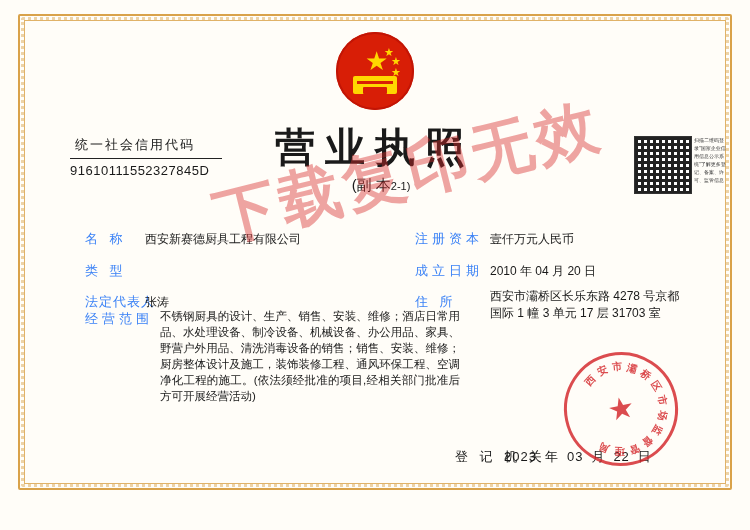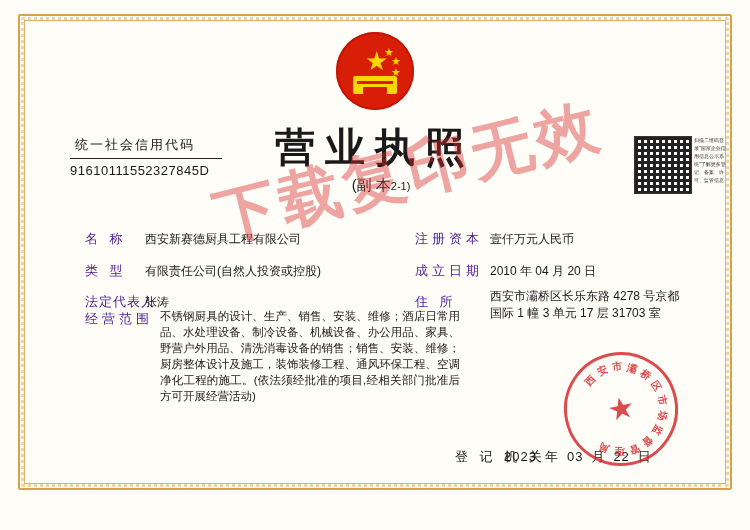--- a/index.html
+++ b/index.html
@@ -94,21 +94,21 @@
     background-color:#fff;
     border:1px solid #333;
   }
   .qr-note{
     position:absolute;right:22px;top:136px;width:34px;
     font-size:5px;line-height:8px;color:#333;
   }
 
   
   .field-label{
-    position:absolute;font-size:13px;color:#4c1d95;letter-spacing:4px;
+    position:absolute;font-size:13px;color:#3b82f6;letter-spacing:4px;
   }
   .field-value{
     position:absolute;font-size:12px;color:#1a1a1a;line-height:17px;
   }
   .scope-value{
     position:absolute;left:160px;top:308px;width:300px;
     font-size:11.5px;color:#1a1a1a;line-height:16px;text-align:justify;
   }
 
   .reg-authority{
@@ -190,21 +190,20 @@
   <div class="credit-rule"></div>
   <div class="credit-code">91610111552327845D</div>
 
   <div class="qr"></div>
   <div class="qr-note">扫描二维码登录"国家企业信用信息公示系统"了解更多登记、备案、许可、监管信息</div>
 
   <div class="field-label" style="left:85px;top:230px;">名  称</div>
   <div class="field-value" style="left:145px;top:231px;">西安新赛德厨具工程有限公司</div>
 
   <div class="field-label" style="left:85px;top:262px;">类  型</div>
-  <div class="field-value" style="left:145px;top:263px;">有限责任公司(自然人投资或控股)</div>
 
   <div class="field-label" style="left:85px;top:293px;letter-spacing:1px;">法定代表人</div>
   <div class="field-value" style="left:145px;top:294px;">张涛</div>
 
   <div class="field-label" style="left:85px;top:310px;">经营范围</div>
   <div class="scope-value">不锈钢厨具的设计、生产、销售、安装、维修；酒店日常用品、水处理设备、制冷设备、机械设备、办公用品、家具、野营户外用品、清洗消毒设备的销售；销售、安装、维修；厨房整体设计及施工，装饰装修工程、通风环保工程、空调净化工程的施工。(依法须经批准的项目,经相关部门批准后方可开展经营活动)</div>
 
   <div class="field-label" style="left:415px;top:230px;">注册资本</div>
   <div class="field-value" style="left:490px;top:231px;">壹仟万元人民币</div>
 

